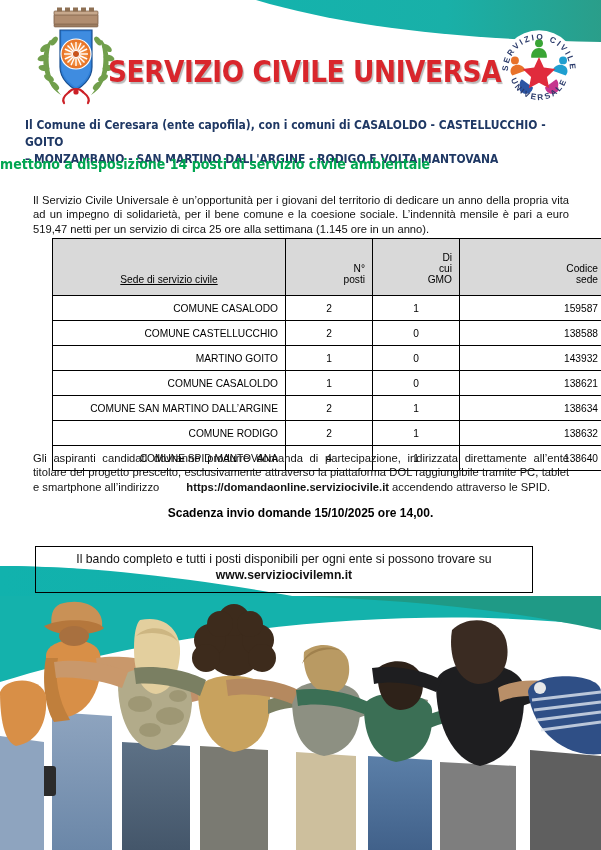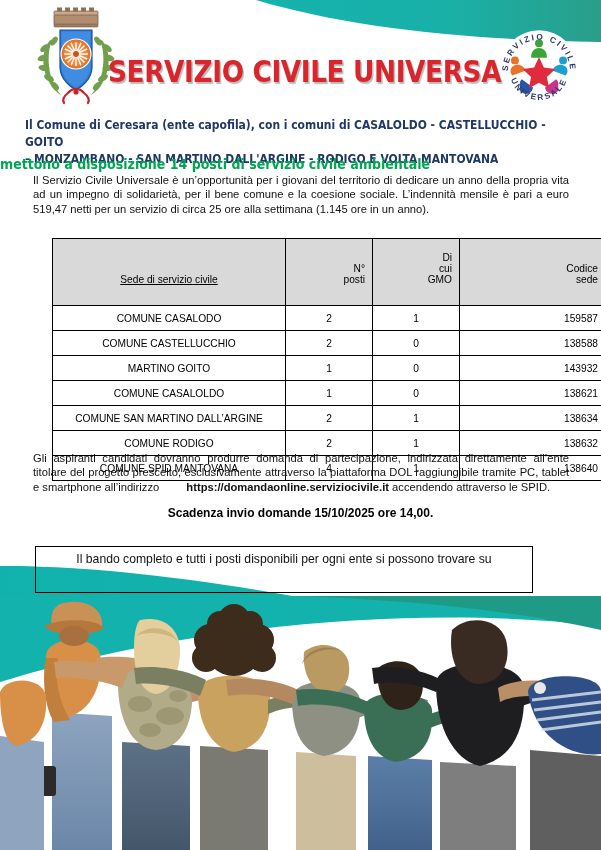--- a/index.html
+++ b/index.html
@@ -42,43 +42,43 @@
     color:#00a651;font-weight:bold;font-size:14px;line-height:21px;
     font-family:"DejaVu Sans Condensed","Liberation Sans",sans-serif;
   }
 
   
   .para{
     position:absolute;z-index:3;color:#111;
     font-size:11.2px;line-height:14.3px;text-align:justify;
     font-family:"Liberation Sans",sans-serif;
   }
-  #intro-para{left:33px;top:173px;width:536px;}
+  #intro-para{left:33px;top:193px;width:536px;}
   #apply-para{left:33px;top:451px;width:536px;}
   #apply-para b{font-weight:bold;margin-left:24px;}
 
   
   .tbl-wrap{position:absolute;left:52px;top:238px;width:497px;z-index:3;}
   table.sedi{border-collapse:collapse;width:497px;table-layout:fixed;}
   table.sedi td,table.sedi th{
     border:1px solid #000;
     font-size:10.2px;
     font-family:"Liberation Sans",sans-serif;
     color:#000;font-weight:normal;
     padding:0 7px;
   }
   table.sedi thead th{
-    background:#d9d9d9;height:46px;vertical-align:bottom;padding-bottom:20px;
+    background:#d9d9d9;height:46px;vertical-align:bottom;padding-bottom:10px;
   }
   th.c-sede{text-align:center;width:218px;text-decoration:underline;}
   th.c-posti{text-align:right;width:72px;}
   th.c-gmo{text-align:right;width:72px;}
   th.c-cod{text-align:right;width:131px;}
   table.sedi tbody td{height:24px;vertical-align:middle;}
-  td.sede{text-align:center;}
+  td.sede{text-align:right;}
   td.num{text-align:center;}
   td.cod{text-align:right;}
 
   
   .deadline{
     position:absolute;left:0;top:506px;width:601px;text-align:center;z-index:3;
     font-weight:bold;font-size:12px;color:#000;
     font-family:"Liberation Sans",sans-serif;
   }
 
@@ -308,20 +308,21 @@
   </div>
 
   <div class="para" id="apply-para">
     <span>Gli aspiranti candidati dovranno produrre domanda di partecipazione, indirizzata direttamente all’ente titolare del progetto prescelto, esclusivamente attraverso la piattaforma DOL raggiungibile tramite PC, tablet e smartphone all’indirizzo </span><b>https://domandaonline.serviziocivile.it</b><span> accendendo attraverso le SPID.</span>
   </div>
 
   <div class="deadline">Scadenza invio domande 15/10/2025 ore 14,00.</div>
 
   <div class="callout">
     <div class="l1">Il bando completo e tutti i posti disponibili per ogni ente si possono trovare su</div>
+    <div class="l2">www.serviziocivilemn.it</div>
   </div>
 
   <svg class="photo" viewBox="0 0 601 254" preserveAspectRatio="none">
     <defs>
       <clipPath id="photoClip">
           <rect x="0" y="0" width="601" height="254"></rect>
         </clipPath>
       <linearGradient id="jeans1" x1="0" y1="0" x2="0" y2="1">
         <stop offset="0%" stop-color="#8ea4bf"></stop>
           <stop offset="100%" stop-color="#6b87a8"></stop>

